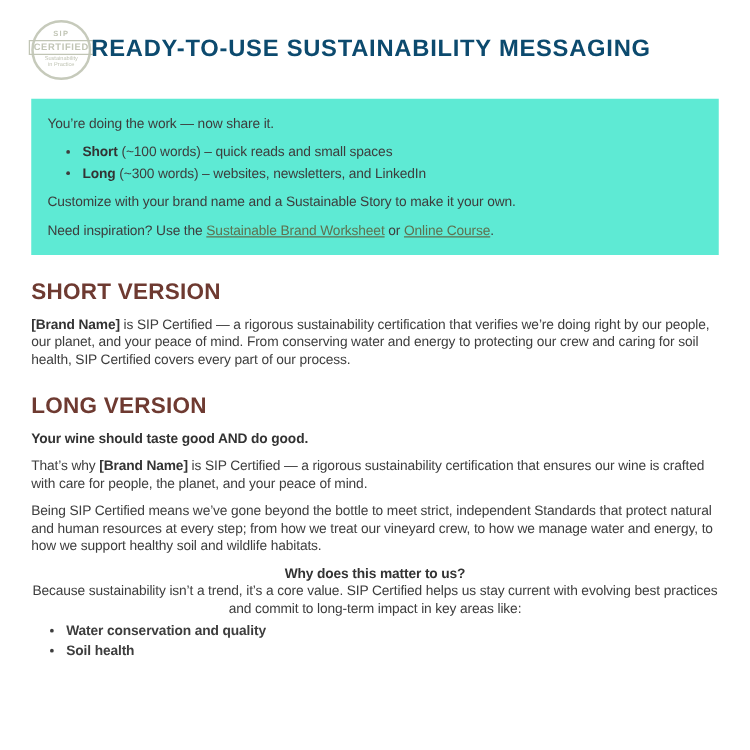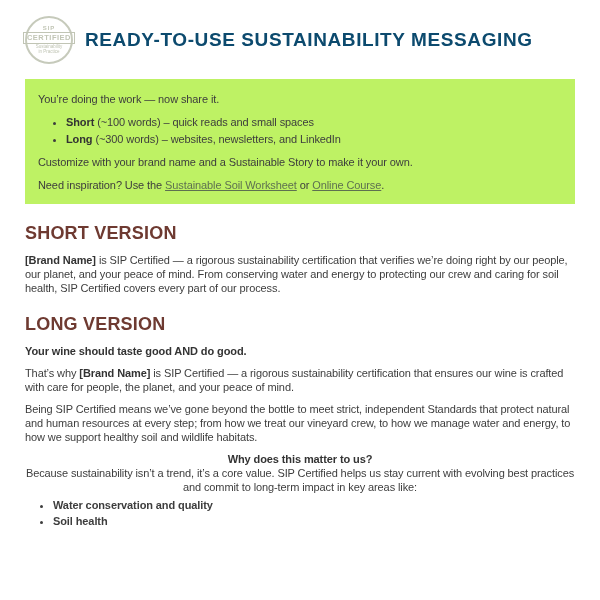--- a/index.html
+++ b/index.html
@@ -6,39 +6,39 @@
   html,body { width:600px; height:600px; }
   body {
     background:#ffffff;
     font-family:"Liberation Sans", sans-serif;
     color:#3d3d3d;
     overflow:hidden;
   }
   .page { width:600px; height:600px; padding:16px 25px 0 25px; overflow:hidden; }
 
   
-  .hdr { display:flex; align-items:center; gap:12px; }
+  .hdr { display:flex; align-items:center; gap:0; }
   .logo {
     width:48px; height:48px; flex:0 0 48px;
     border:2px solid #c6cabb; border-radius:50%;
     display:flex; flex-direction:column; align-items:center; justify-content:center;
     color:#c1c5b5; text-align:center; line-height:1.1;
   }
   .logo-sip  { font-size:6px; font-weight:bold; letter-spacing:1px; }
   .logo-cert { font-size:7.5px; font-weight:bold; letter-spacing:.5px;
                border:1px solid #c1c5b5; padding:1px 3px; margin:1px 0; }
   .logo-sub  { font-size:4.5px; }
   .title {
     font-size:19px; font-weight:bold; letter-spacing:.6px;
     color:#0c4a6e; white-space:nowrap;
   }
 
   
   .intro {
-    background:#bef264;
+    background:#5eead4;
     margin-top:15px;
     padding:13px 13px 12px 13px;
     font-size:11px; line-height:14px; letter-spacing:-.1px;
   }
   .intro p { margin:0 0 9px 0; }
   .intro p:last-child { margin-bottom:0; }
   .intro ul { list-style:disc; margin:0 0 9px 28px; }
   .intro li { margin:0 0 3px 0; }
 
   .link { color:#5e7150; text-decoration:underline; cursor:pointer; }
@@ -70,21 +70,21 @@
     <h1 class="title">READY-TO-USE SUSTAINABILITY MESSAGING</h1>
   </header>
 
   <section class="intro">
     <p>You’re doing the work — now share it.</p>
     <ul>
       <li><strong>Short</strong><span> (~100 words) – quick reads and small spaces</span></li>
       <li><strong>Long</strong><span> (~300 words) – websites, newsletters, and LinkedIn</span></li>
     </ul>
     <p>Customize with your brand name and a Sustainable Story to make it your own.</p>
-    <p><span>Need inspiration? Use the </span><a href="#" class="link">Sustainable Soil Worksheet</a><span> or </span><a href="#" class="link">Online Course</a><span>.</span></p>
+    <p><span>Need inspiration? Use the </span><a href="#" class="link">Sustainable Brand Worksheet</a><span> or </span><a href="#" class="link">Online Course</a><span>.</span></p>
   </section>
 
   <h2 class="sec">SHORT VERSION</h2>
   <p class="body"><strong>[Brand Name]</strong><span> is SIP Certified — a rigorous sustainability certification that verifies we’re doing right by our people, our planet, and your peace of mind. From conserving water and energy to protecting our crew and caring for soil health, SIP Certified covers every part of our process.</span></p>
 
   <h2 class="sec">LONG VERSION</h2>
   <p class="body bold">Your wine should taste good AND do good.</p>
   <p class="body"><span>That’s why </span><strong>[Brand Name]</strong><span> is SIP Certified — a rigorous sustainability certification that ensures our wine is crafted with care for people, the planet, and your peace of mind.</span></p>
   <p class="body">Being SIP Certified means we’ve gone beyond the bottle to meet strict, independent Standards that protect natural and human resources at every step; from how we treat our vineyard crew, to how we manage water and energy, to how we support healthy soil and wildlife habitats.</p>
   <p class="body bold tight">Why does this matter to us?</p>

